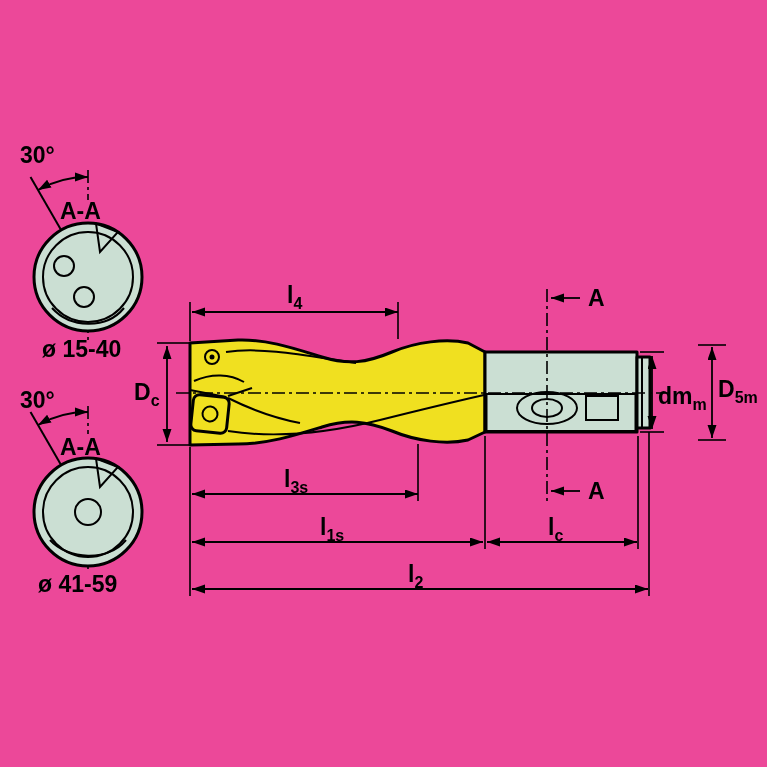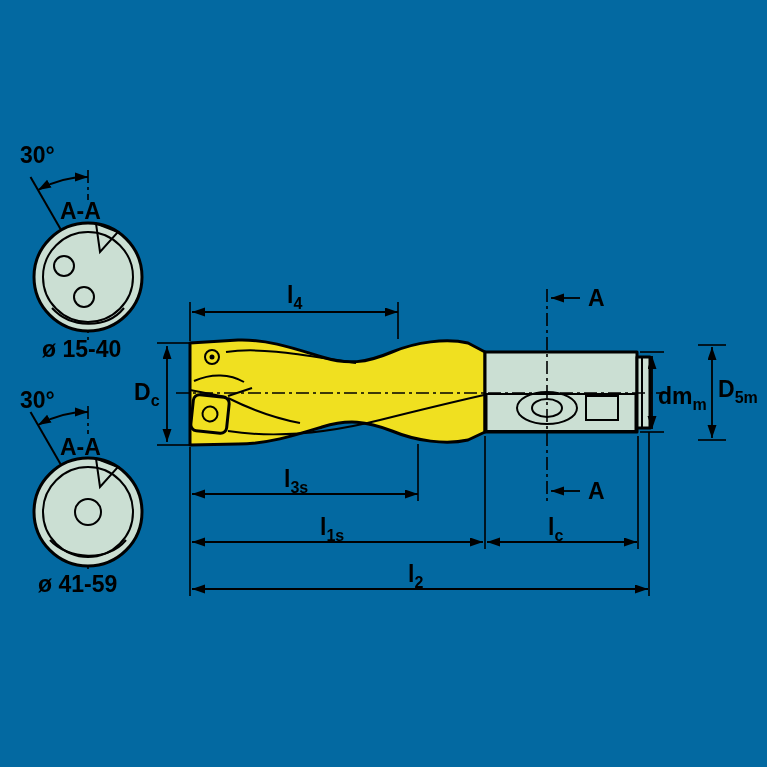--- a/index.html
+++ b/index.html
@@ -1,16 +1,16 @@
 <!DOCTYPE html>
 <html><head>
 <meta charset="utf-8">
 <style>
   html,body{margin:0;padding:0;background:#ffffff;}
-  .stage{width:767px;height:767px;position:relative;background:#0369a1;}
+  .stage{width:767px;height:767px;position:relative;background:#ec4899;}
   svg{display:block;}
   text{font-family:"Liberation Sans","DejaVu Sans",sans-serif;font-weight:bold;font-size:23px;fill:#000;}
   .sub{font-size:16px;}
   .outline{stroke:#000;stroke-width:3;stroke-linejoin:round;}
   .detail{stroke:#000;stroke-width:2;fill:none;}
   .dim{stroke:#000;stroke-width:1.8;fill:none;}
   .ext{stroke:#000;stroke-width:1.6;fill:none;}
   .cl{stroke:#000;stroke-width:1.6;fill:none;stroke-dasharray:13 4 3 4;}
 </style>
 </head>

